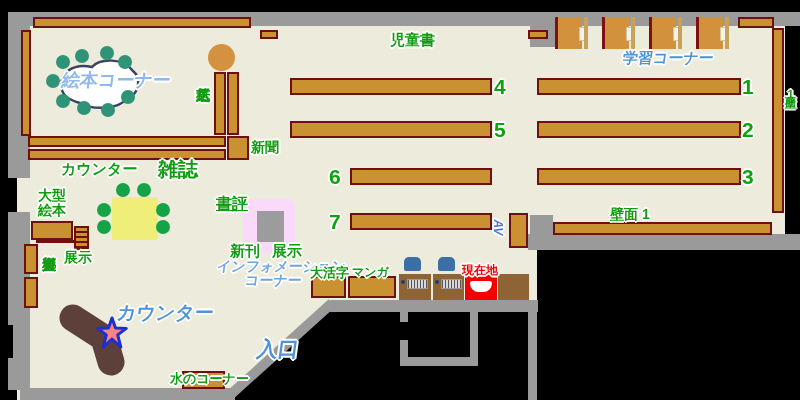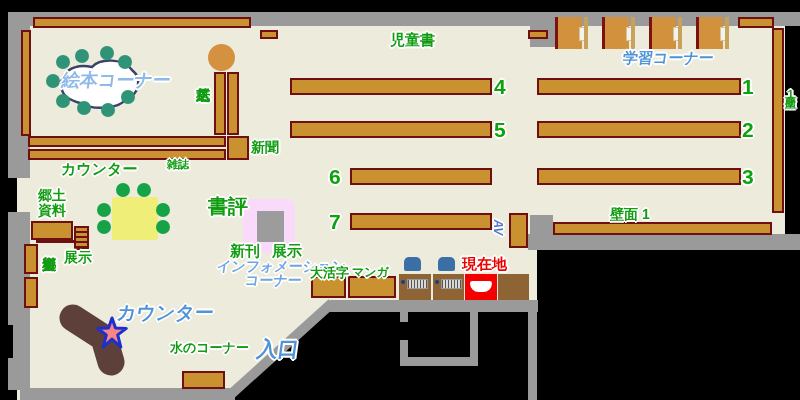--- a/index.html
+++ b/index.html
@@ -161,45 +161,45 @@
   <div style="position:absolute;left:470px;top:281px;width:22px;height:11px;background:#fff;border-radius:3px 3px 11px 11px;"></div>
   <div class="plainbrown" style="left:498px;top:274px;width:31px;height:26px;"></div>
 
   <div class="shelf" style="left:182px;top:371px;width:43px;height:18px;"></div>
 
   <div class="lbl g" style="left:390px;top:32px;font-size:15px;">児童書</div>
   <div class="lbl lblu" style="left:62px;top:71px;font-size:18px;">絵本コーナー</div>
   <div class="lbl g vert" style="left:196px;top:77px;font-size:14px;height:60px;">紙芝居</div>
   <div class="lbl g" style="left:251px;top:140px;font-size:14px;">新聞</div>
   <div class="lbl g" style="left:61px;top:161px;font-size:15px;">カウンター</div>
-  <div class="lbl g" style="left:167px;top:159px;font-size:11px;">雑誌</div>
+  <div class="lbl g" style="left:158px;top:159px;font-size:20px;">雑誌</div>
   <div class="lbl blu" style="left:623px;top:50px;font-size:15px;">学習コーナー</div>
   <div class="lbl g vert" style="left:784px;top:88px;font-size:11px;height:56px;">壁面1</div>
   <div class="lbl g" style="left:610px;top:207px;font-size:14px;">壁面 1</div>
 
   <div class="lbl num" style="left:742px;top:76px;">1</div>
   <div class="lbl num" style="left:742px;top:119px;">2</div>
   <div class="lbl num" style="left:742px;top:166px;">3</div>
   <div class="lbl num" style="left:494px;top:76px;">4</div>
   <div class="lbl num" style="left:494px;top:119px;">5</div>
   <div class="lbl num" style="left:329px;top:166px;">6</div>
   <div class="lbl num" style="left:329px;top:211px;">7</div>
 
-  <div class="lbl g" style="left:38px;top:188px;font-size:14px;width:32px;white-space:normal;">郷土資料</div>
+  <div class="lbl g" style="left:38px;top:188px;font-size:14px;width:32px;white-space:normal;">大型絵本</div>
   <div class="lbl g" style="left:64px;top:250px;font-size:14px;">展示</div>
   <div class="lbl g vert" style="left:42px;top:246px;font-size:14px;height:80px;">郷土資料</div>
 
-  <div class="lbl g" style="left:208px;top:196px;font-size:20px;">書評</div>
+  <div class="lbl g" style="left:216px;top:196px;font-size:16px;text-decoration:underline;">書評</div>
   <div class="lbl g" style="left:230px;top:243px;font-size:15px;">新刊</div>
   <div class="lbl g" style="left:272px;top:243px;font-size:15px;">展示</div>
   <div class="lbl iblu" style="left:217px;top:259px;font-size:14px;">インフォメーション</div>
   <div class="lbl iblu" style="left:245px;top:273px;font-size:14px;">コーナー</div>
 
   <div class="lbl blu" style="left:117px;top:303px;font-size:19px;">カウンター</div>
-  <div class="lbl g" style="left:170px;top:341px;font-size:13px;">水のコーナー</div>
+  <div class="lbl g" style="left:170px;top:372px;font-size:13px;">水のコーナー</div>
   <div class="lbl blu" style="left:257px;top:338px;font-size:21px;">入口</div>
 
   <div class="lbl g" style="left:310px;top:266px;font-size:13px;">大活字</div>
   <div class="lbl g" style="left:352px;top:266px;font-size:12px;">マンガ</div>
-  <div class="lbl red" style="left:462px;top:256px;font-size:15px;">現在地</div>
+  <div class="lbl red" style="left:462px;top:264px;font-size:12px;">現在地</div>
   <div class="lbl" style="left:490px;top:221px;font-size:12px;color:#5577cc;font-style:italic;transform:rotate(90deg);transform-origin:center;">AV</div>
 
 </div>
 
 </body></html>

